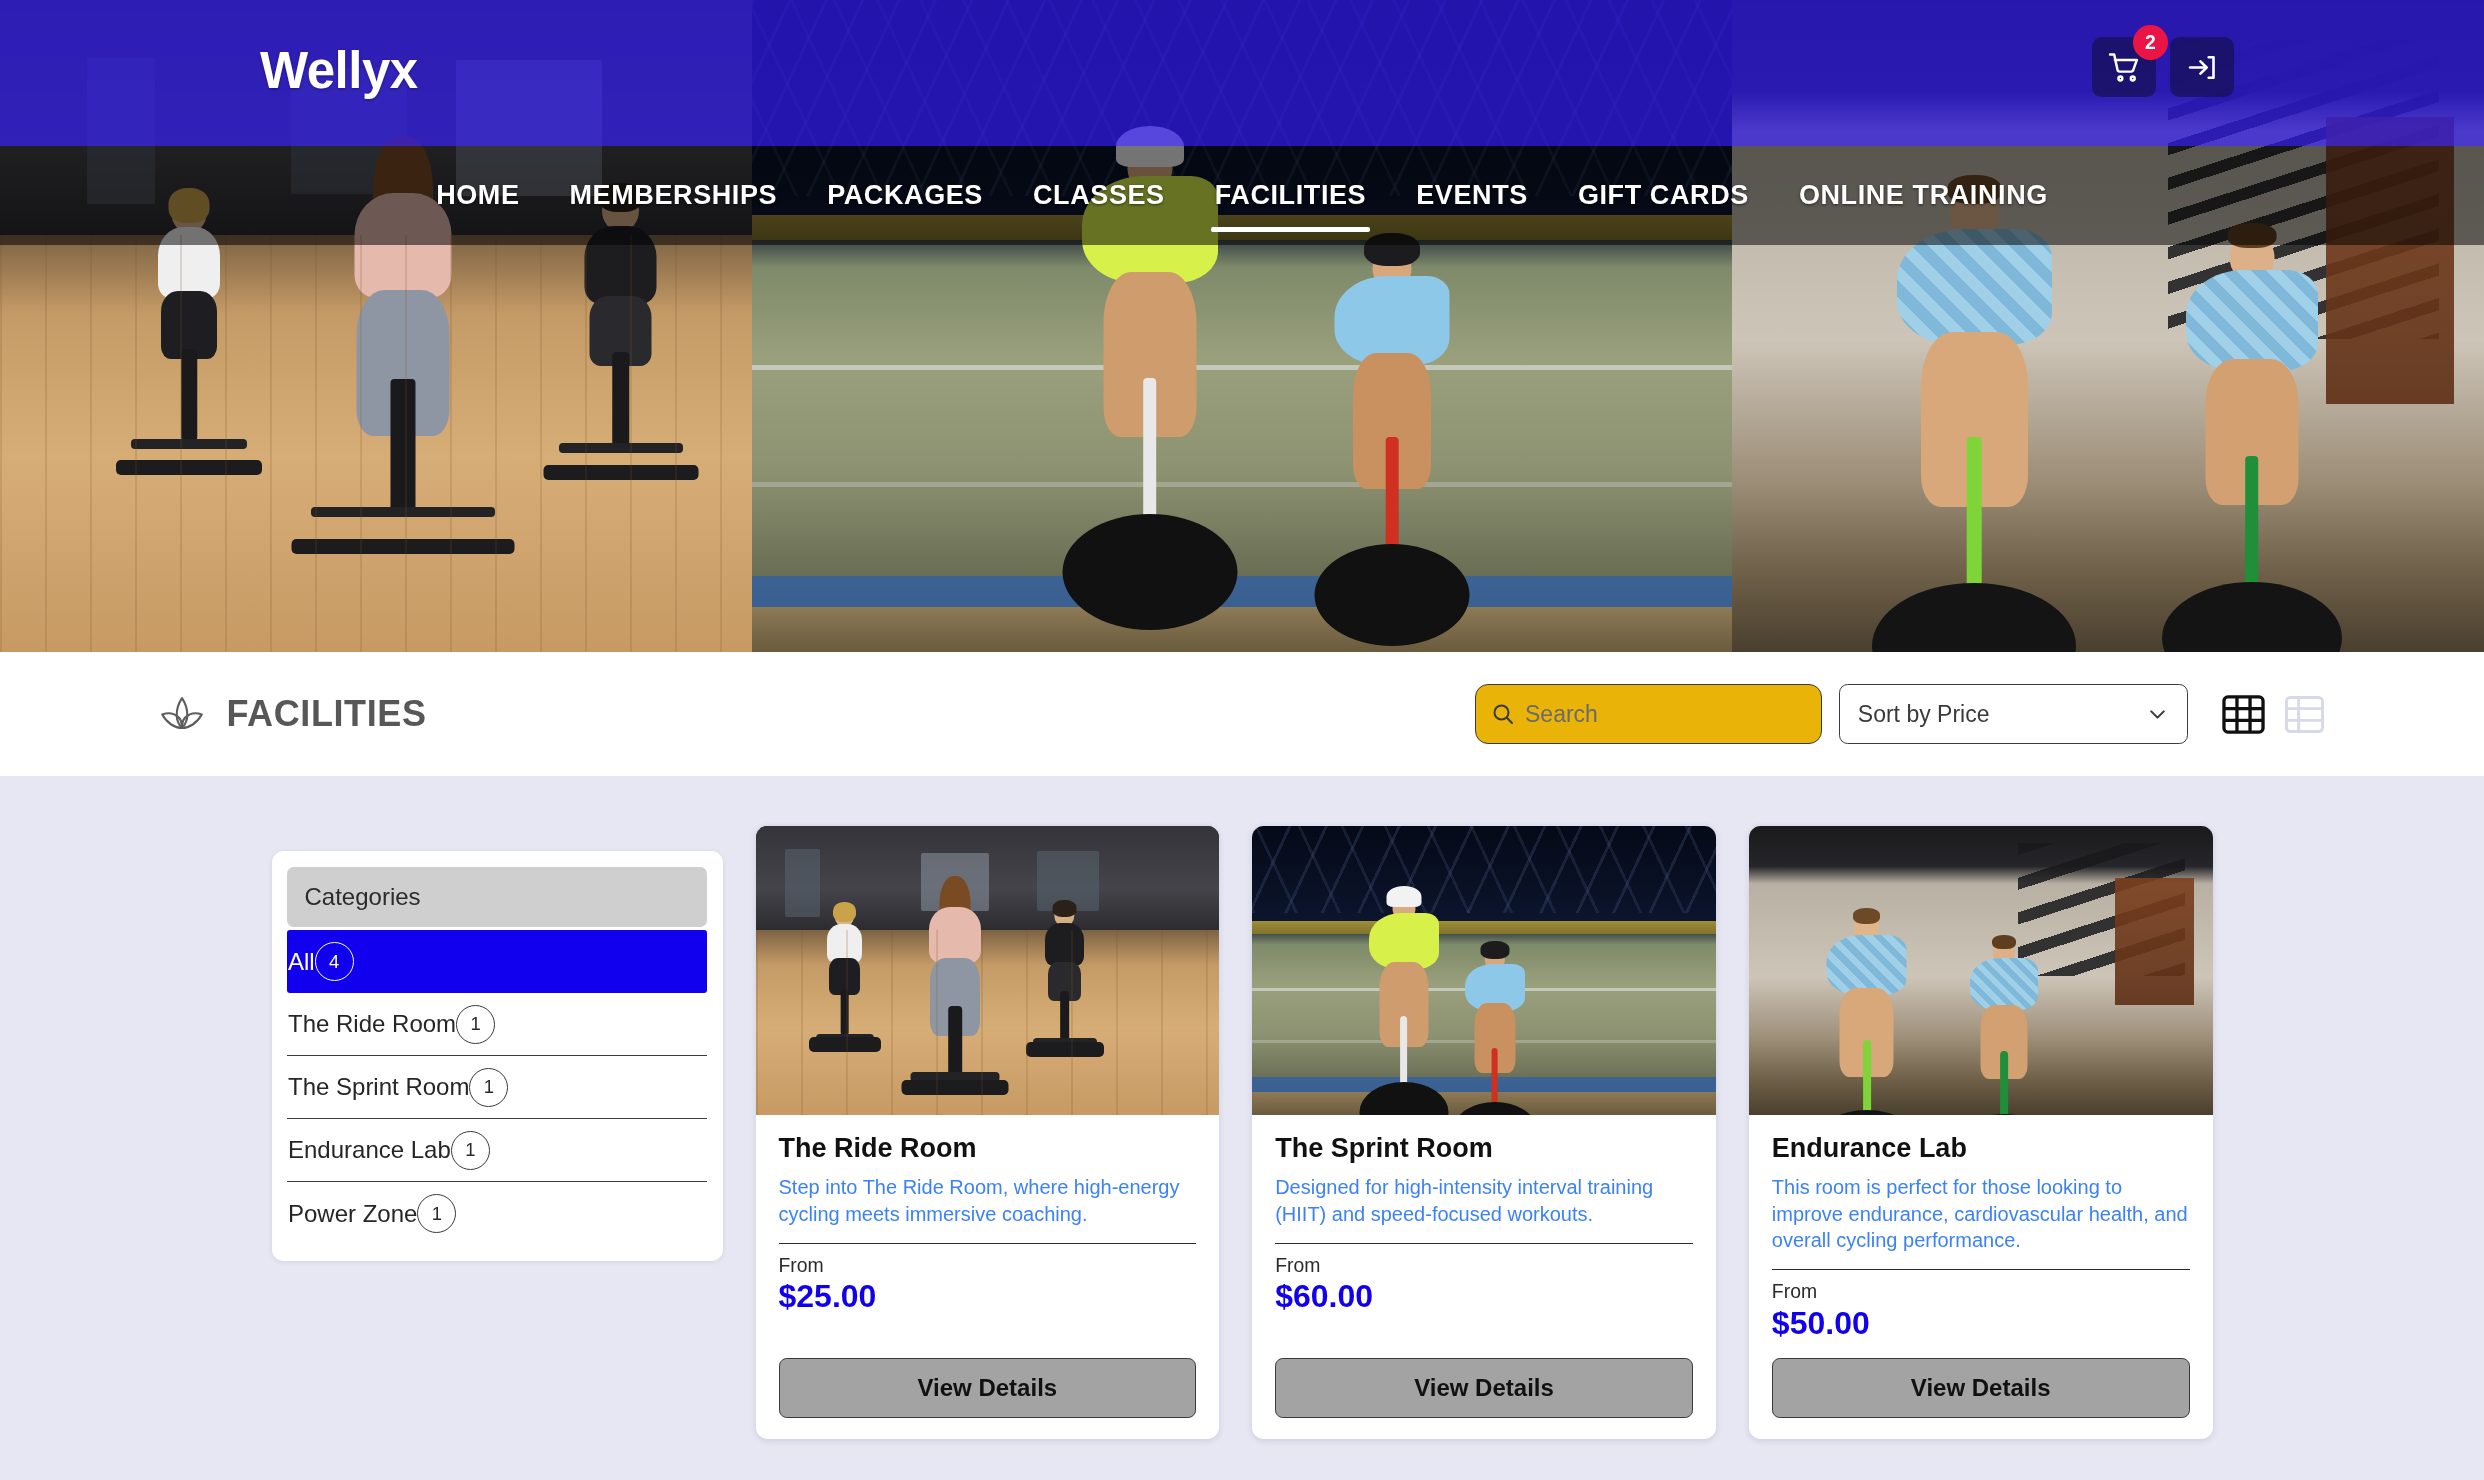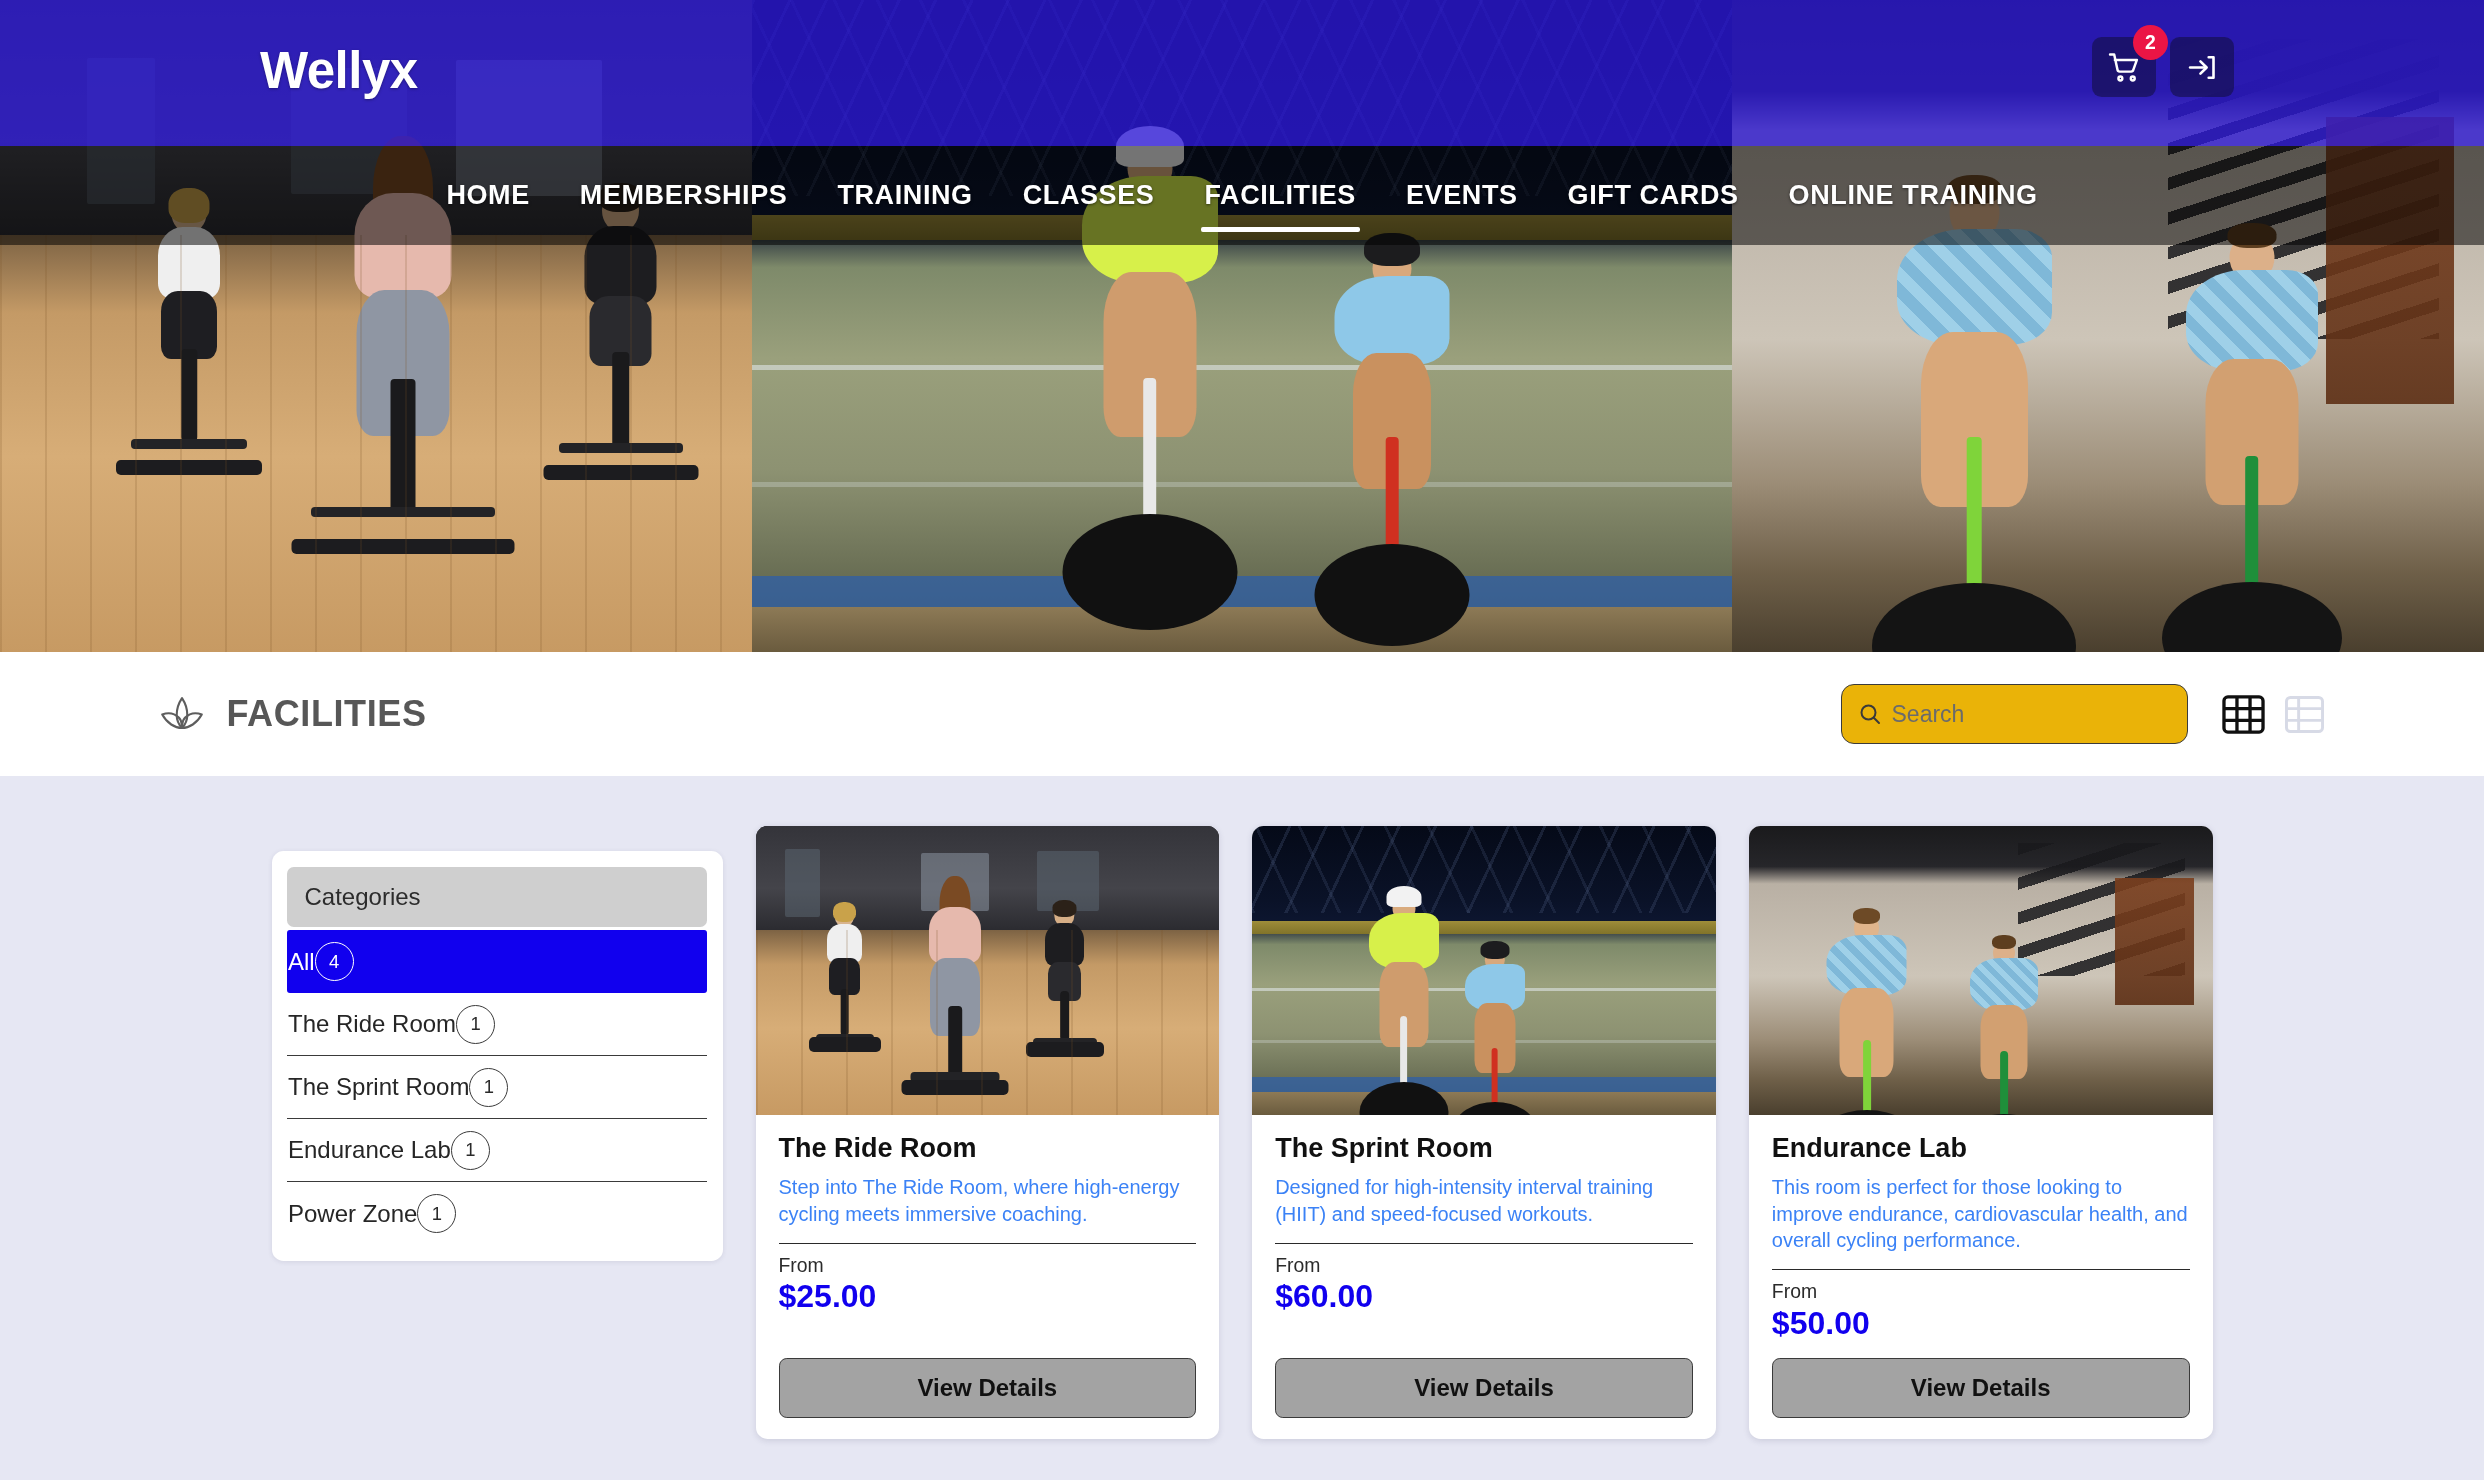--- a/index.html
+++ b/index.html
@@ -393,21 +393,21 @@
         <path d="M3 12h11"></path>
         <path d="M10.5 7.5 15 12l-4.5 4.5"></path>
         <path d="M16.5 4.5H20v15h-3.5"></path>
       </svg>
     </div>
   </div>
 
   <nav class="mainnav">
     <div class="nav-item">HOME</div>
     <div class="nav-item">MEMBERSHIPS</div>
-    <div class="nav-item">TRAINING</div>
+    <div class="nav-item">PACKAGES</div>
     <div class="nav-item">CLASSES</div>
     <div class="nav-item active">FACILITIES</div>
     <div class="nav-item">EVENTS</div>
     <div class="nav-item">GIFT CARDS</div>
     <div class="nav-item">ONLINE TRAINING</div>
   </nav>
 </div>
 
 <div class="toolbar">
   <div class="toolbar-inner">
@@ -424,20 +424,26 @@
     <div class="toolbar-controls">
 
       <div class="search-box">
         <svg viewBox="0 0 24 24" fill="none" stroke="#3a3a3a" stroke-width="2" stroke-linecap="round">
           <circle cx="10.5" cy="10.5" r="7"></circle>
           <path d="M15.8 15.8 21 21"></path>
         </svg>
         <input type="text" placeholder="Search" style="">
       </div>
 
+      <div class="sort-box">
+        <span>Sort by Price</span>
+        <svg width="25" height="25" viewBox="0 0 24 24" fill="none" stroke="#3a3a3a" stroke-width="2" stroke-linecap="round" stroke-linejoin="round">
+          <path d="m6 9 6 6 6-6"></path>
+        </svg>
+      </div>
 
       <div class="view-toggles">
         <div class="view-btn">
           <svg width="45" height="41" viewBox="0 0 46 42" fill="none" stroke="#101010" stroke-width="3.4" stroke-linejoin="round">
             <rect x="3" y="3" width="40" height="36" rx="4"></rect>
             <path d="M16.3 3v36M29.7 3v36M3 15h40M3 27h40"></path>
           </svg>
         </div>
         <div class="view-btn">
           <svg width="41" height="39" viewBox="0 0 42 40" fill="none" stroke="#d7dae6" stroke-width="3" stroke-linejoin="round">

